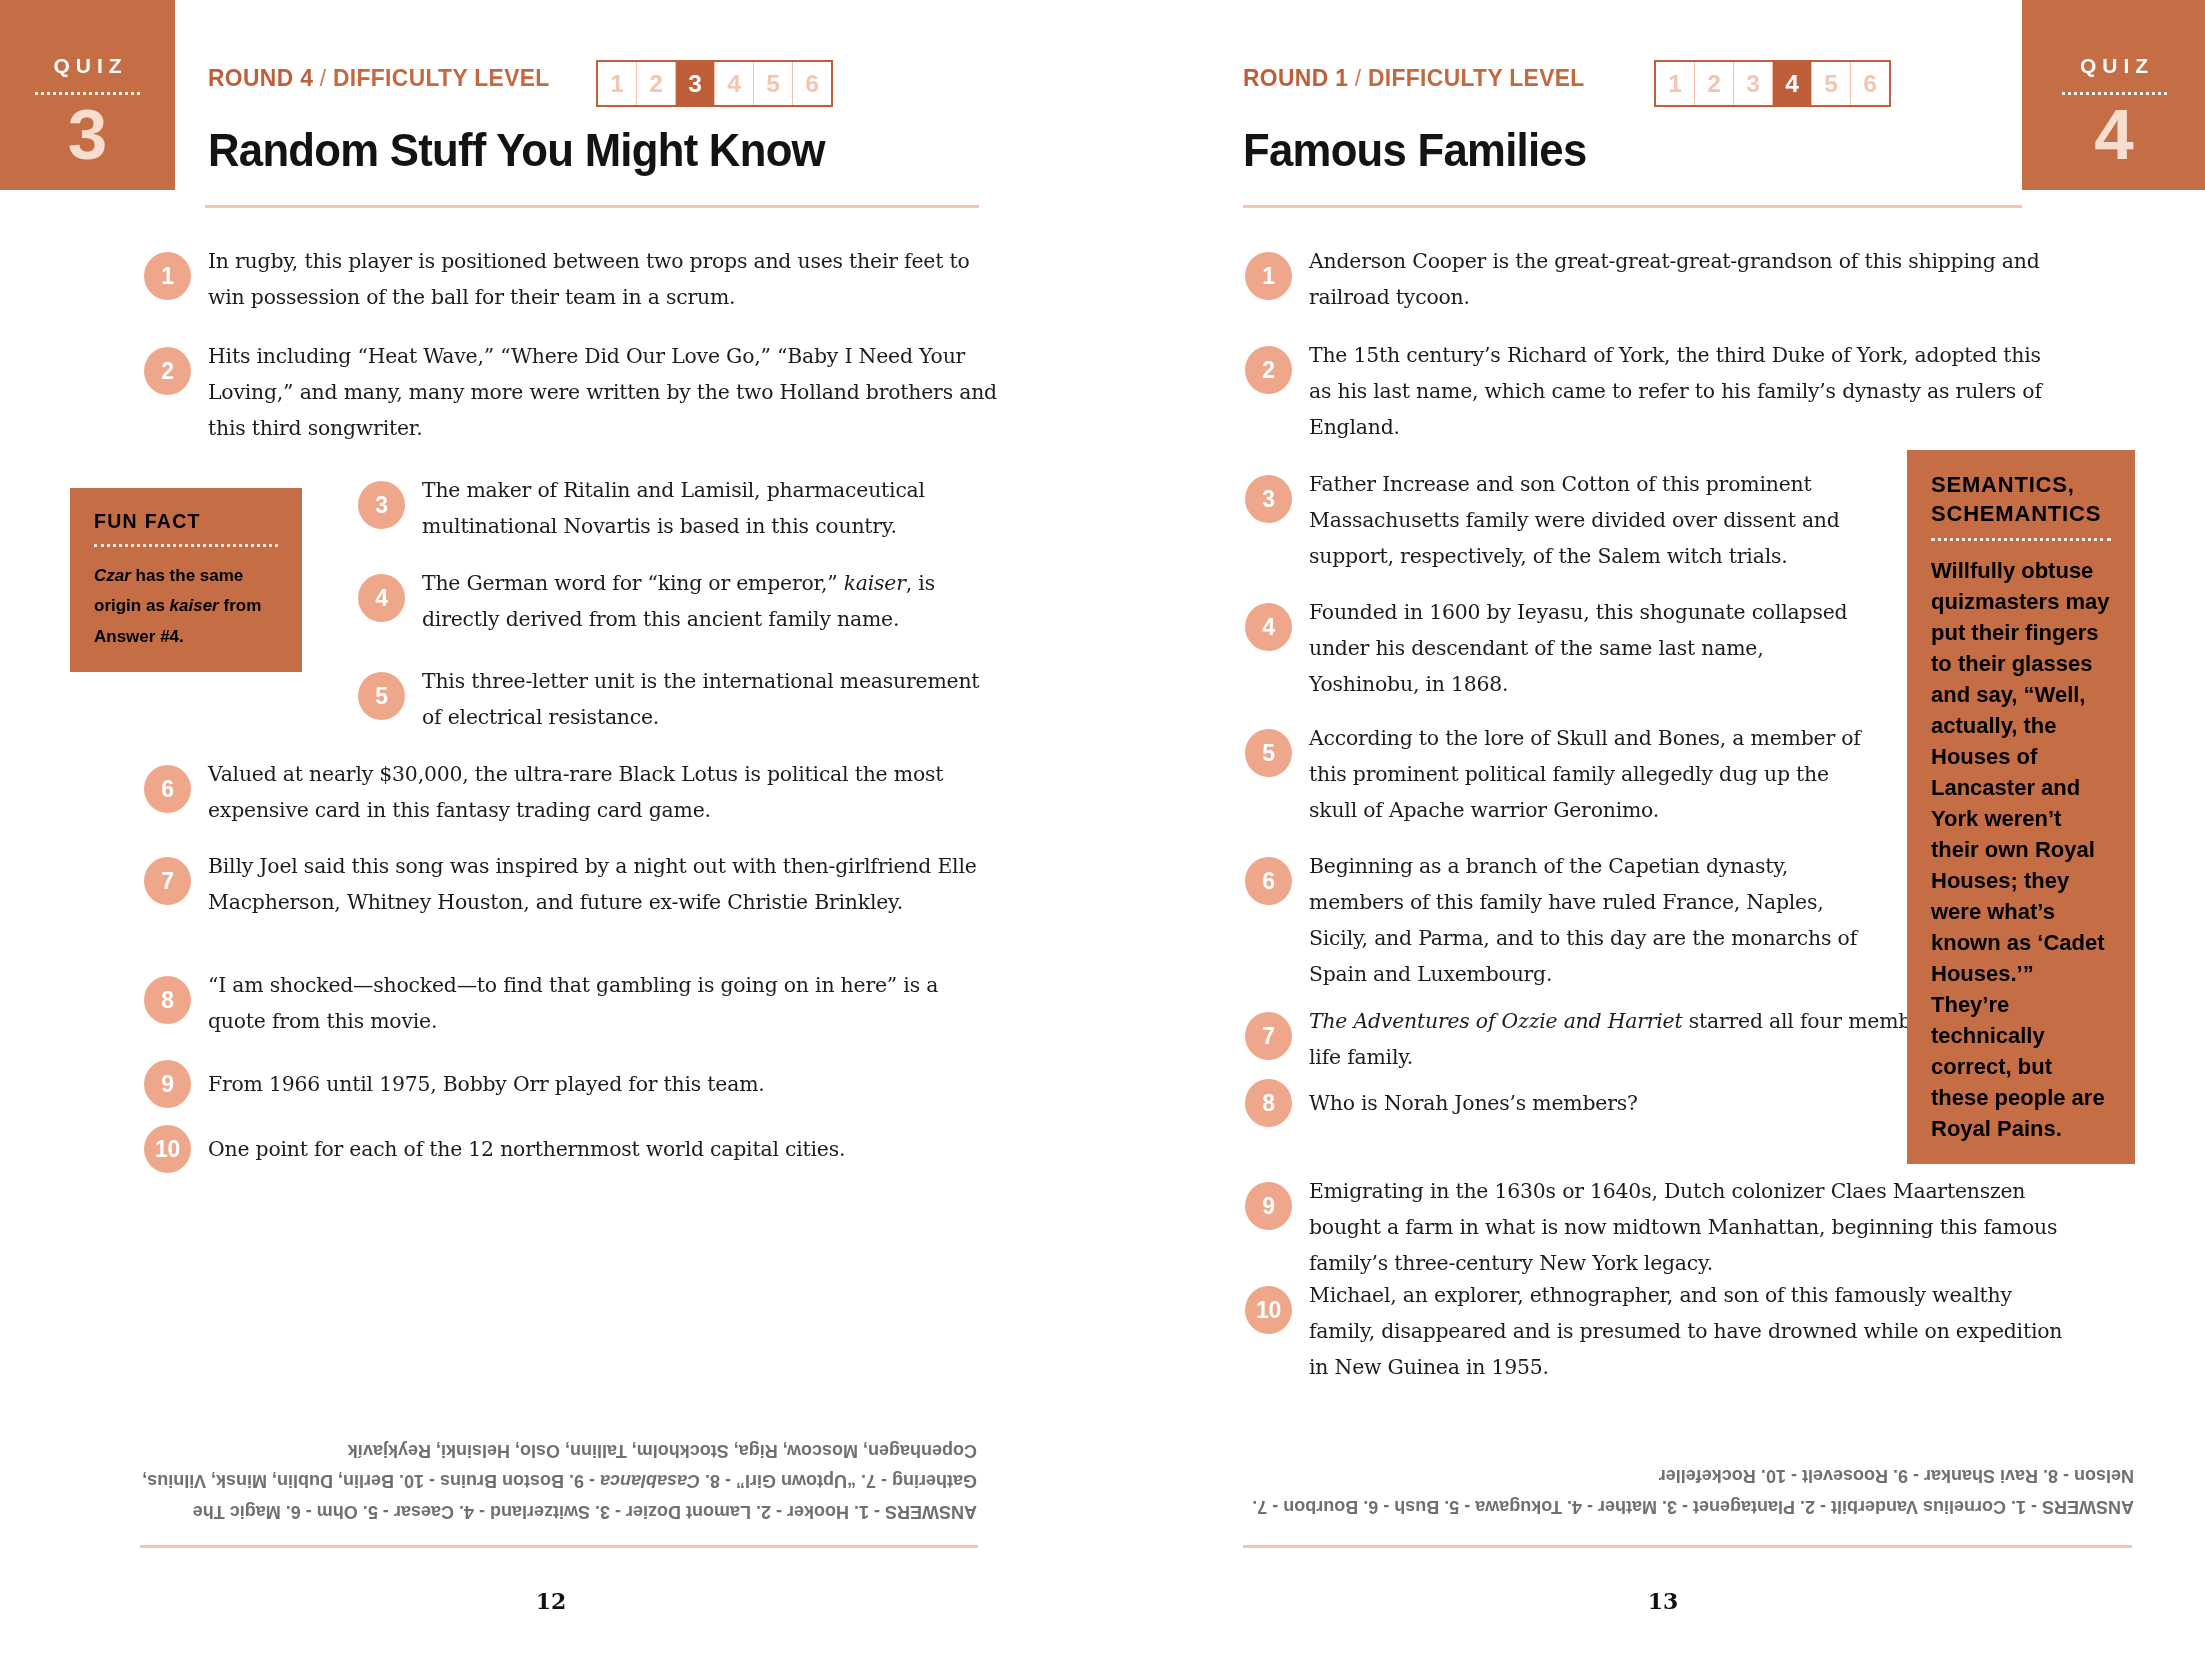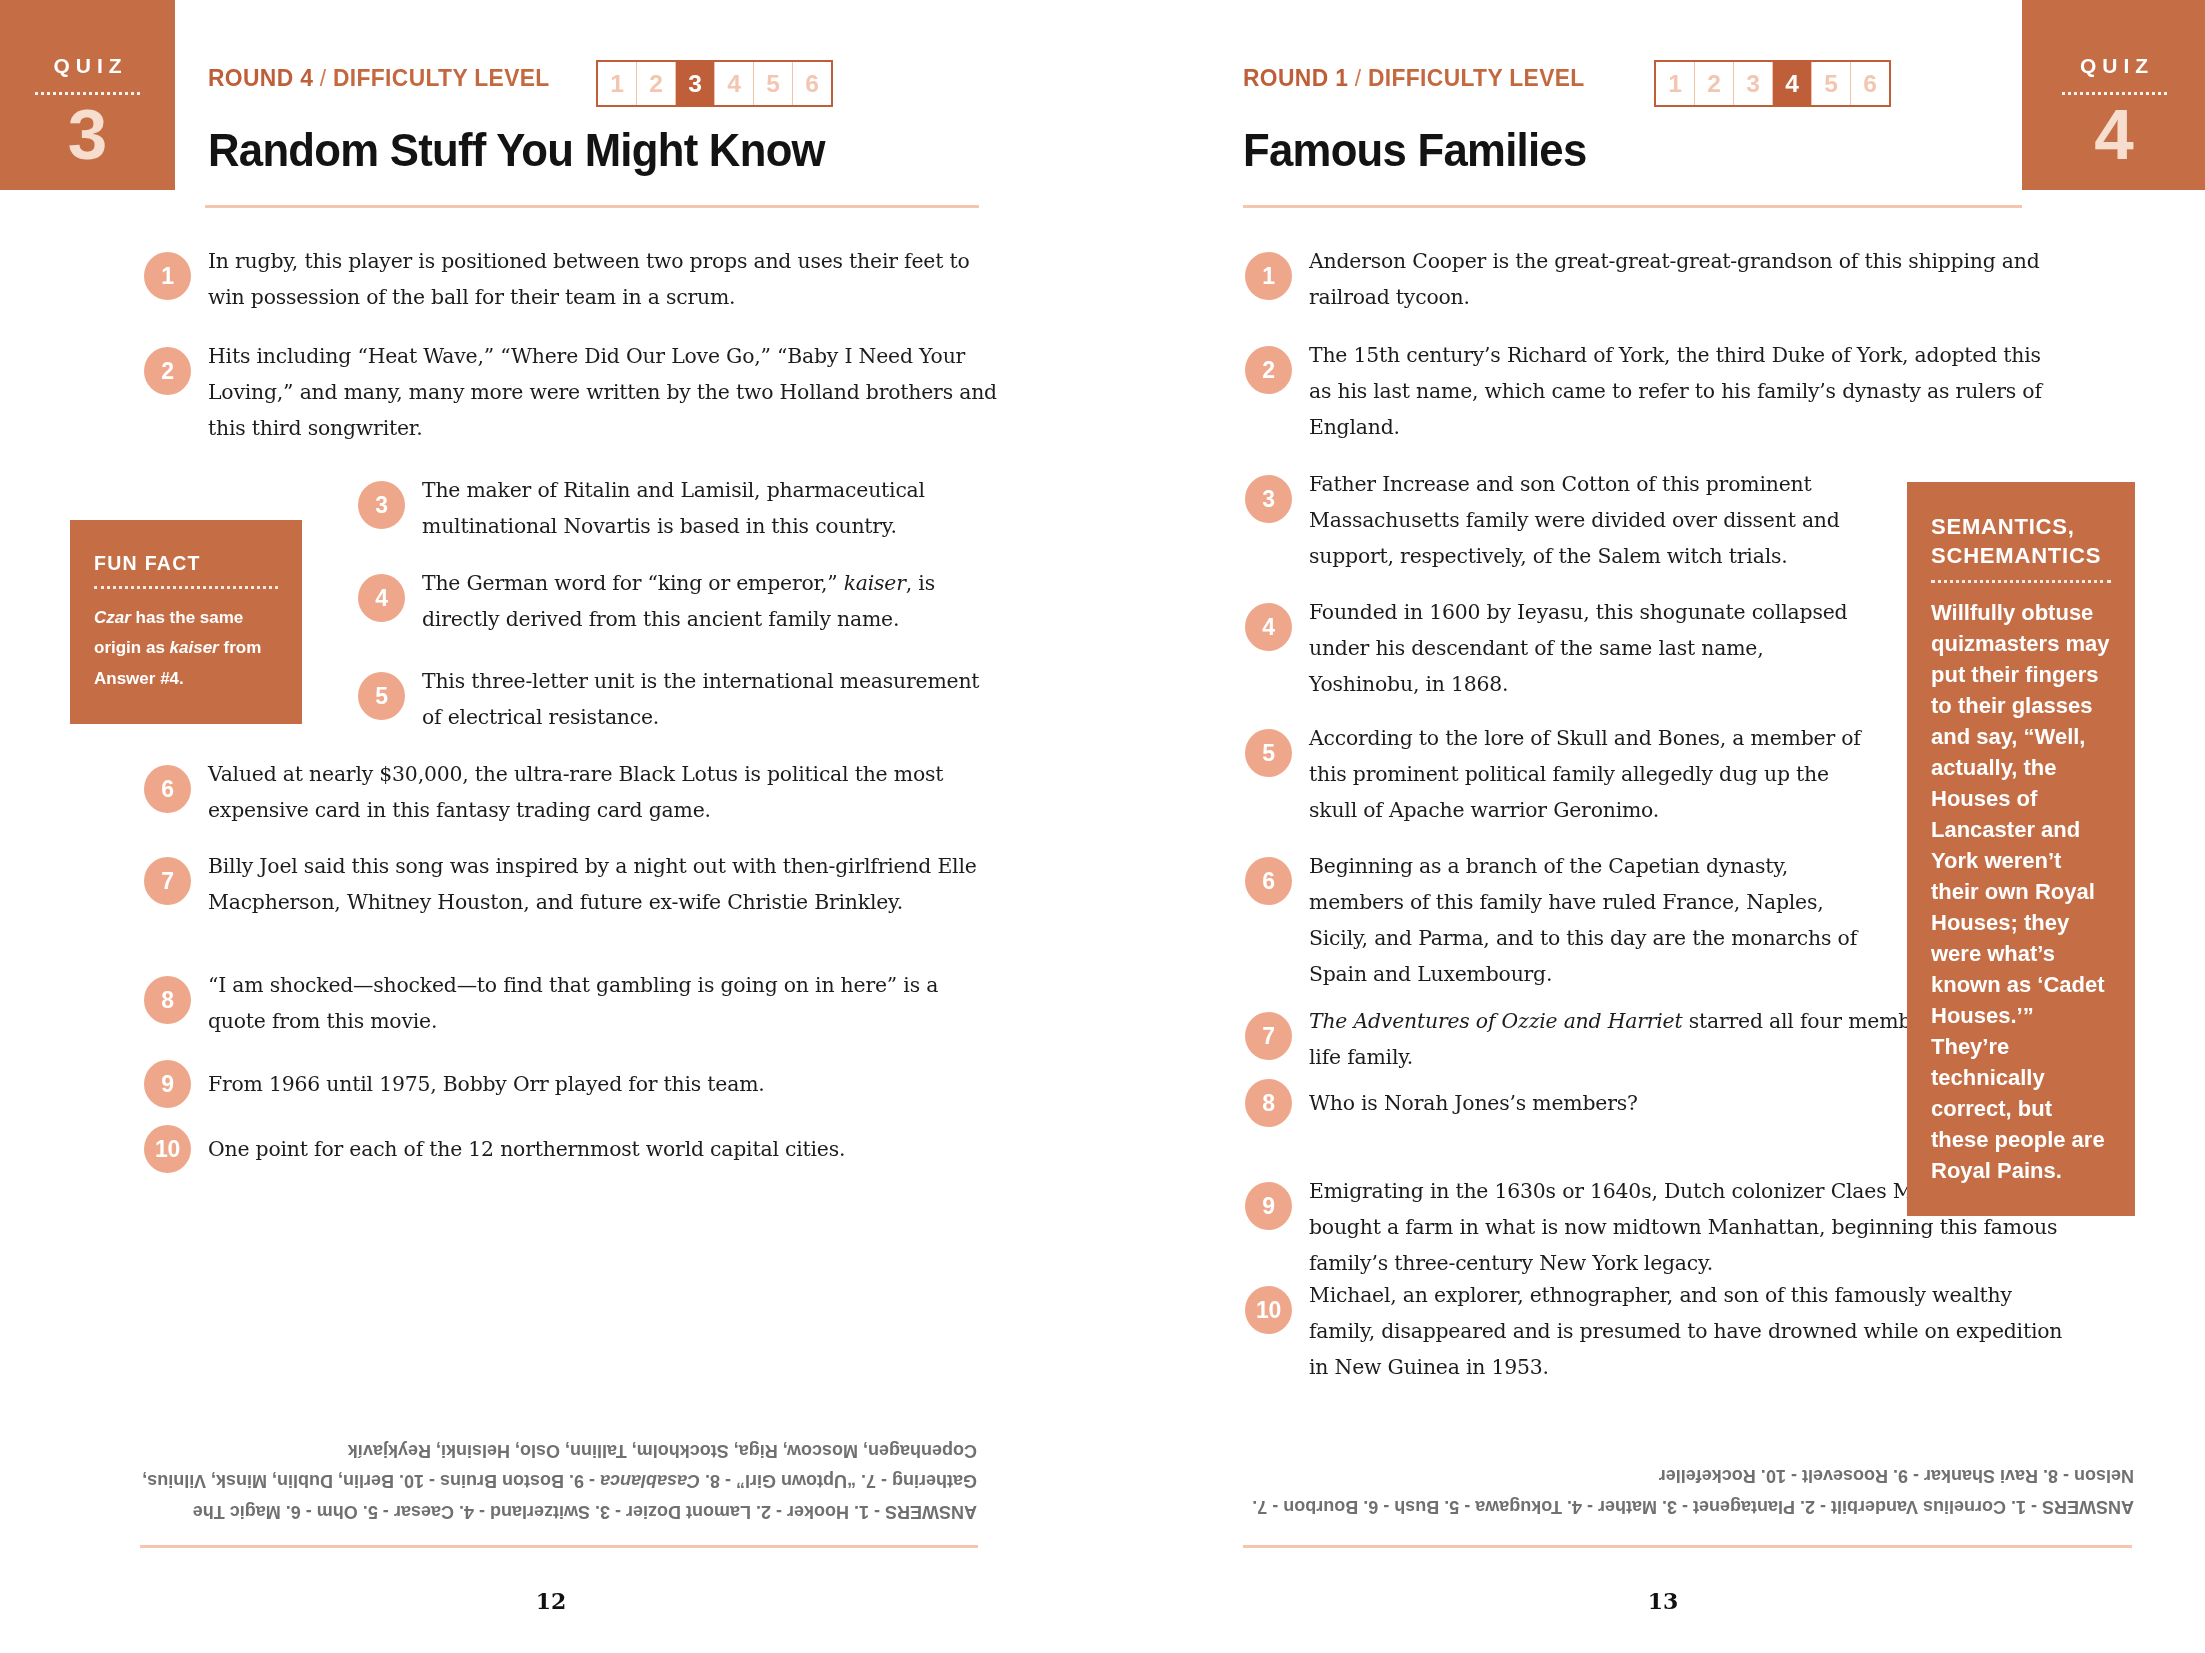--- a/index.html
+++ b/index.html
@@ -32,22 +32,22 @@
   
   .q{position:absolute;font-family:"DejaVu Serif",serif;font-size:20.4px;line-height:36px;
      letter-spacing:-0.2px;color:#1c1c1c;}
   .qnum{position:absolute;left:-64px;top:8.5px;width:47px;height:48px;border-radius:50%;
         background:#EEA78A;color:#fff;font-family:"Liberation Sans",sans-serif;
         font-weight:700;font-size:23px;display:flex;align-items:center;justify-content:center;}
   .q.single .qnum{top:-6px;}
   .qtext{display:block;}
 
   
-  .sidebar-box{position:absolute;background:#C56E46;color:#ffffff;box-sizing:border-box;
-               padding:30px 24px;margin-top:32px;}
+  .sidebar-box{position:absolute;background:#C56E46;color:#000000;box-sizing:border-box;
+               padding:20px 24px;}
   .sidebar-heading{font-size:19.5px;font-weight:800;letter-spacing:1.3px;line-height:26px;}
   .sidebar-box.semantics .sidebar-heading{font-size:22px;letter-spacing:0.8px;line-height:29px;}
   .sidebar-dots{border-bottom:3.4px dotted rgba(255,255,255,.85);margin:10.2px 0 13.6px;}
   .sidebar-body{font-size:17px;line-height:30.5px;font-weight:700;}
   .sidebar-box.semantics .sidebar-body{font-size:22px;line-height:31px;}
 
   
   .answers{position:absolute;transform:rotate(180deg);font-size:18px;line-height:30.5px;
            font-weight:700;color:#707070;}
   .page-number{position:absolute;top:1588px;width:848px;text-align:center;
@@ -189,21 +189,21 @@
         <div class="q single" style="top: 1085px; left: 206px; width: 759px;">
           <span class="qnum">8</span>
           <span class="qtext">Who is Norah Jones’s members?</span>
         </div>
         <div class="q" style="top: 1173px; left: 206px; width: 759px;">
           <span class="qnum">9</span>
           <span class="qtext">Emigrating in the 1630s or 1640s, Dutch colonizer Claes Maartenszen bought a farm in what is now midtown Manhattan, beginning this famous family’s three-century New York legacy.</span>
         </div>
         <div class="q" style="top: 1277px; left: 206px; width: 759px;">
           <span class="qnum">10</span>
-          <span class="qtext">Michael, an explorer, ethnographer, and son of this famously wealthy family, disappeared and is presumed to have drowned while on expedition in New Guinea in 1953.</span>
+          <span class="qtext">Michael, an explorer, ethnographer, and son of this famously wealthy family, disappeared and is presumed to have drowned while on expedition in New Guinea in 1955.</span>
         </div>
       </div>
 
     <div class="sidebar-box semantics" style="left:804px;top:450px;width:228px;min-height:526px;">
       <div class="sidebar-heading">SEMANTICS, SCHEMANTICS</div>
       <div class="sidebar-dots"></div>
       <div class="sidebar-body">Willfully obtuse quizmasters may put their fingers to their glasses and say, “Well, actually, the Houses of Lancaster and York weren’t their own Royal Houses; they were what’s known as ‘Cadet Houses.’” They’re technically correct, but these people are Royal Pains.</div>
     </div>
 
     <div class="answers" style="left:140px;top:1461px;width:891px;">ANSWERS - 1. Cornelius Vanderbilt - 2. Plantagenet - 3. Mather - 4. Tokugawa - 5. Bush - 6. Bourbon - 7. Nelson - 8. Ravi Shankar - 9. Roosevelt - 10. Rockefeller</div>

